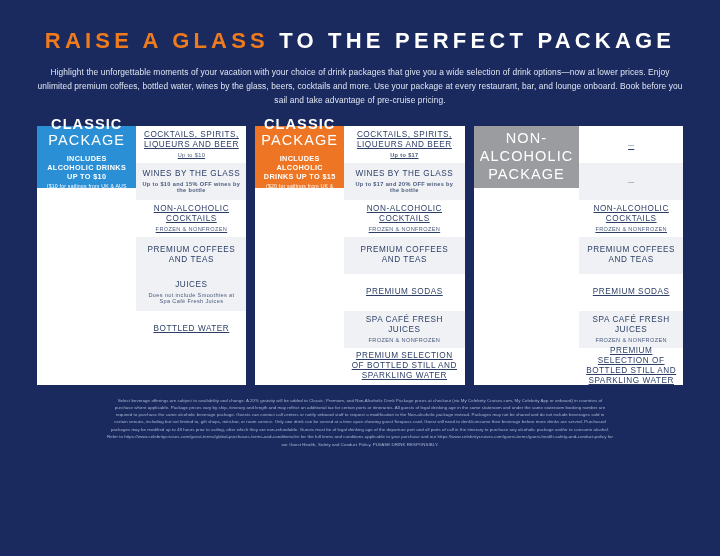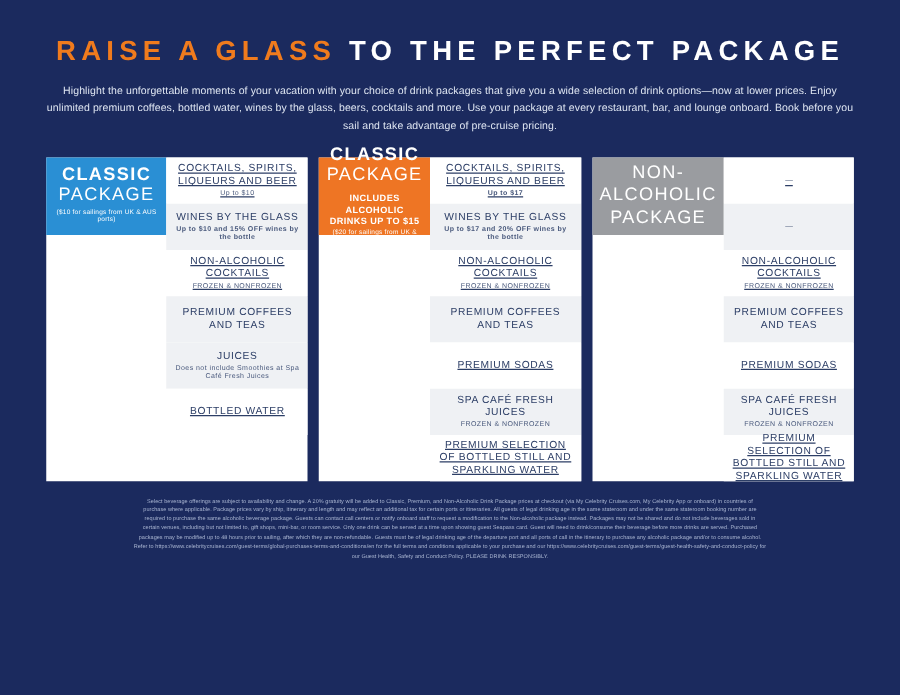--- a/index.html
+++ b/index.html
@@ -143,20 +143,21 @@
   <div class="intro">Highlight the unforgettable moments of your vacation with your choice of drink packages that give you a wide selection of drink options—now at lower prices. Enjoy unlimited premium coffees, bottled water, wines by the glass, beers, cocktails and more. Use your package at every restaurant, bar, and lounge onboard. Book before you sail and take advantage of pre-cruise pricing.</div>
 
   <div class="table-wrap">
 
     <div class="col">
       <div class="col-head head-classic">
         <div class="head-title">
           <span>CLASSIC</span>
           <span class="light">PACKAGE</span>
         </div>
+        <div class="head-sub">INCLUDES ALCOHOLIC DRINKS UP TO $10</div>
         <div class="head-note">($10 for sailings from UK &amp; AUS ports)</div>
       </div>
       <div class="rows">
         <div class="row plain">
           <div class="row-main">COCKTAILS, SPIRITS, LIQUEURS AND BEER</div>
           <div class="row-sub">Up to $10</div>
         </div>
         <div class="row alt">
           <div class="row-main">WINES BY THE GLASS</div>
           <div class="row-sub bold">Up to $10 and 15% OFF wines by the bottle</div>

